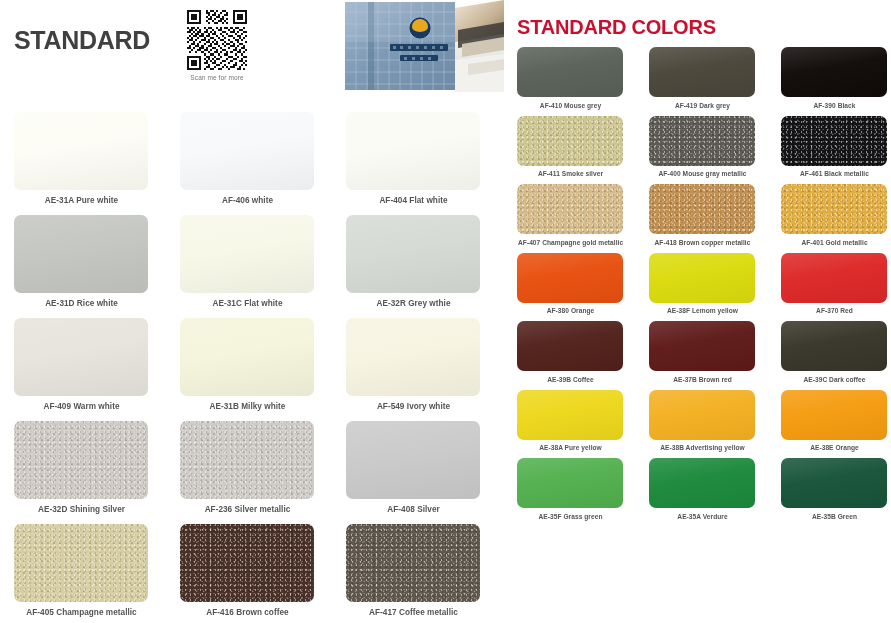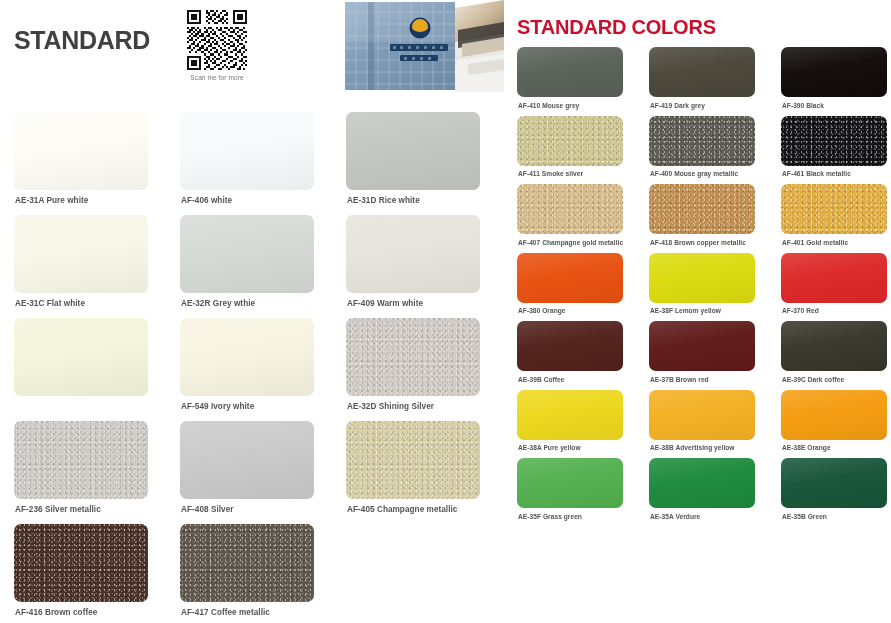--- a/index.html
+++ b/index.html
@@ -59,21 +59,21 @@
   }
   .grid-right {
     position: absolute; left: 12px; top: 47px;
     width: 374px;
     display: grid;
     grid-template-columns: repeat(3, 106px);
     column-gap: 26px;
     row-gap: 1px;
   }
 
-  .cell { position: relative; }
+  .cell { position: relative; text-align: center; }
 
   .chip {
     width: 100%;
     border-radius: 7px;
     position: relative;
     overflow: hidden;
   }
   .grid-left .chip { height: 78px; }
   .grid-right .chip { height: 50px; }
 
@@ -405,37 +405,42 @@
     <div class="grid-left">
         <div class="cell">
           <div class="chip gloss" style="background: rgb(253, 253, 246);"></div>
           <div class="swatch-label">AE-31A Pure white</div>
         </div>
         <div class="cell">
           <div class="chip gloss" style="background: rgb(247, 249, 251);"></div>
           <div class="swatch-label">AF-406 white</div>
         </div>
         <div class="cell">
+          <div class="chip gloss" style="background: rgb(251, 251, 245);"></div>
+          <div class="swatch-label">AF-404 Flat white</div>
+        </div>
+        <div class="cell">
           <div class="chip gloss" style="background: rgb(196, 198, 194);"></div>
           <div class="swatch-label">AE-31D Rice white</div>
         </div>
         <div class="cell">
           <div class="chip gloss" style="background: rgb(247, 248, 232);"></div>
           <div class="swatch-label">AE-31C Flat white</div>
         </div>
         <div class="cell">
           <div class="chip gloss" style="background: rgb(214, 218, 213);"></div>
           <div class="swatch-label">AE-32R Grey wthie</div>
         </div>
         <div class="cell">
           <div class="chip gloss" style="background: rgb(230, 228, 220);"></div>
           <div class="swatch-label">AF-409 Warm white</div>
         </div>
         <div class="cell">
           <div class="chip gloss" style="background: rgb(245, 245, 220);"></div>
+          <div class="swatch-label">AE-31B Milky white</div>
         </div>
         <div class="cell">
           <div class="chip gloss" style="background: rgb(247, 244, 226);"></div>
           <div class="swatch-label">AF-549 Ivory white</div>
         </div>
         <div class="cell">
           <div class="chip metallic" style="background: rgb(207, 202, 196);"></div>
           <div class="swatch-label">AE-32D Shining Silver</div>
         </div>
         <div class="cell">

